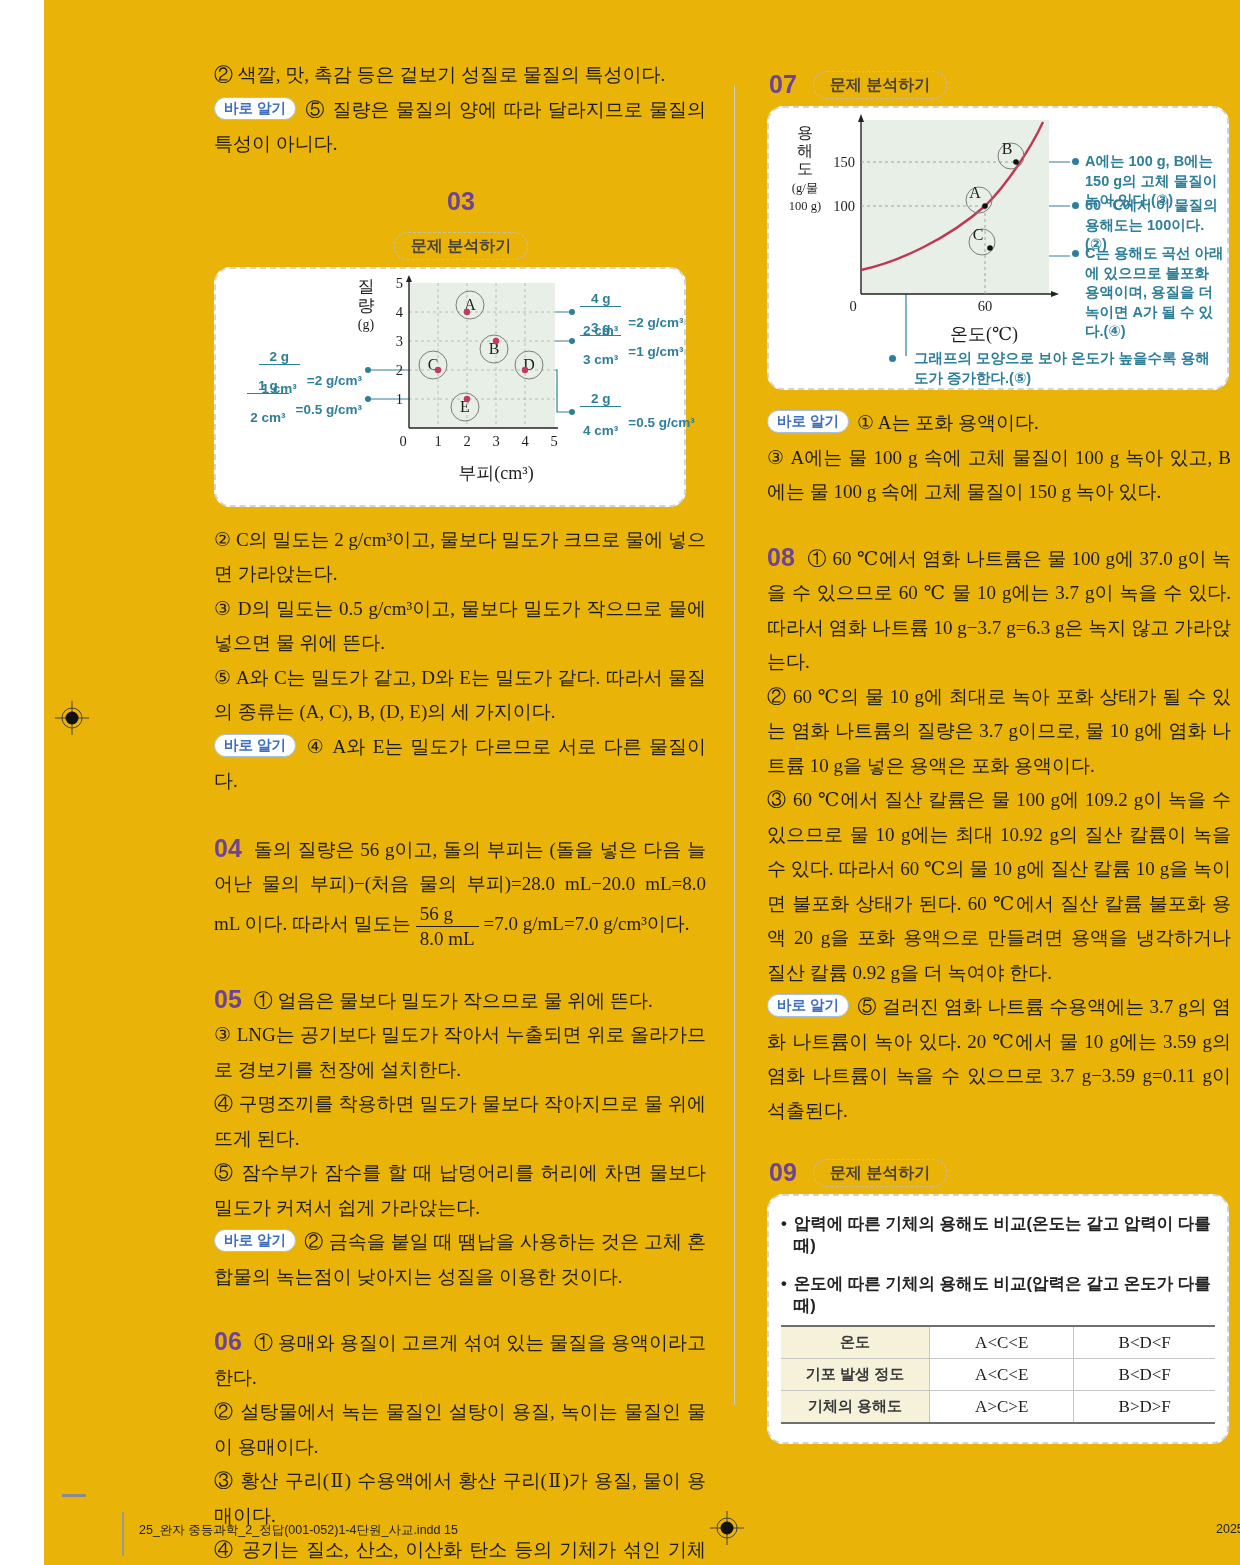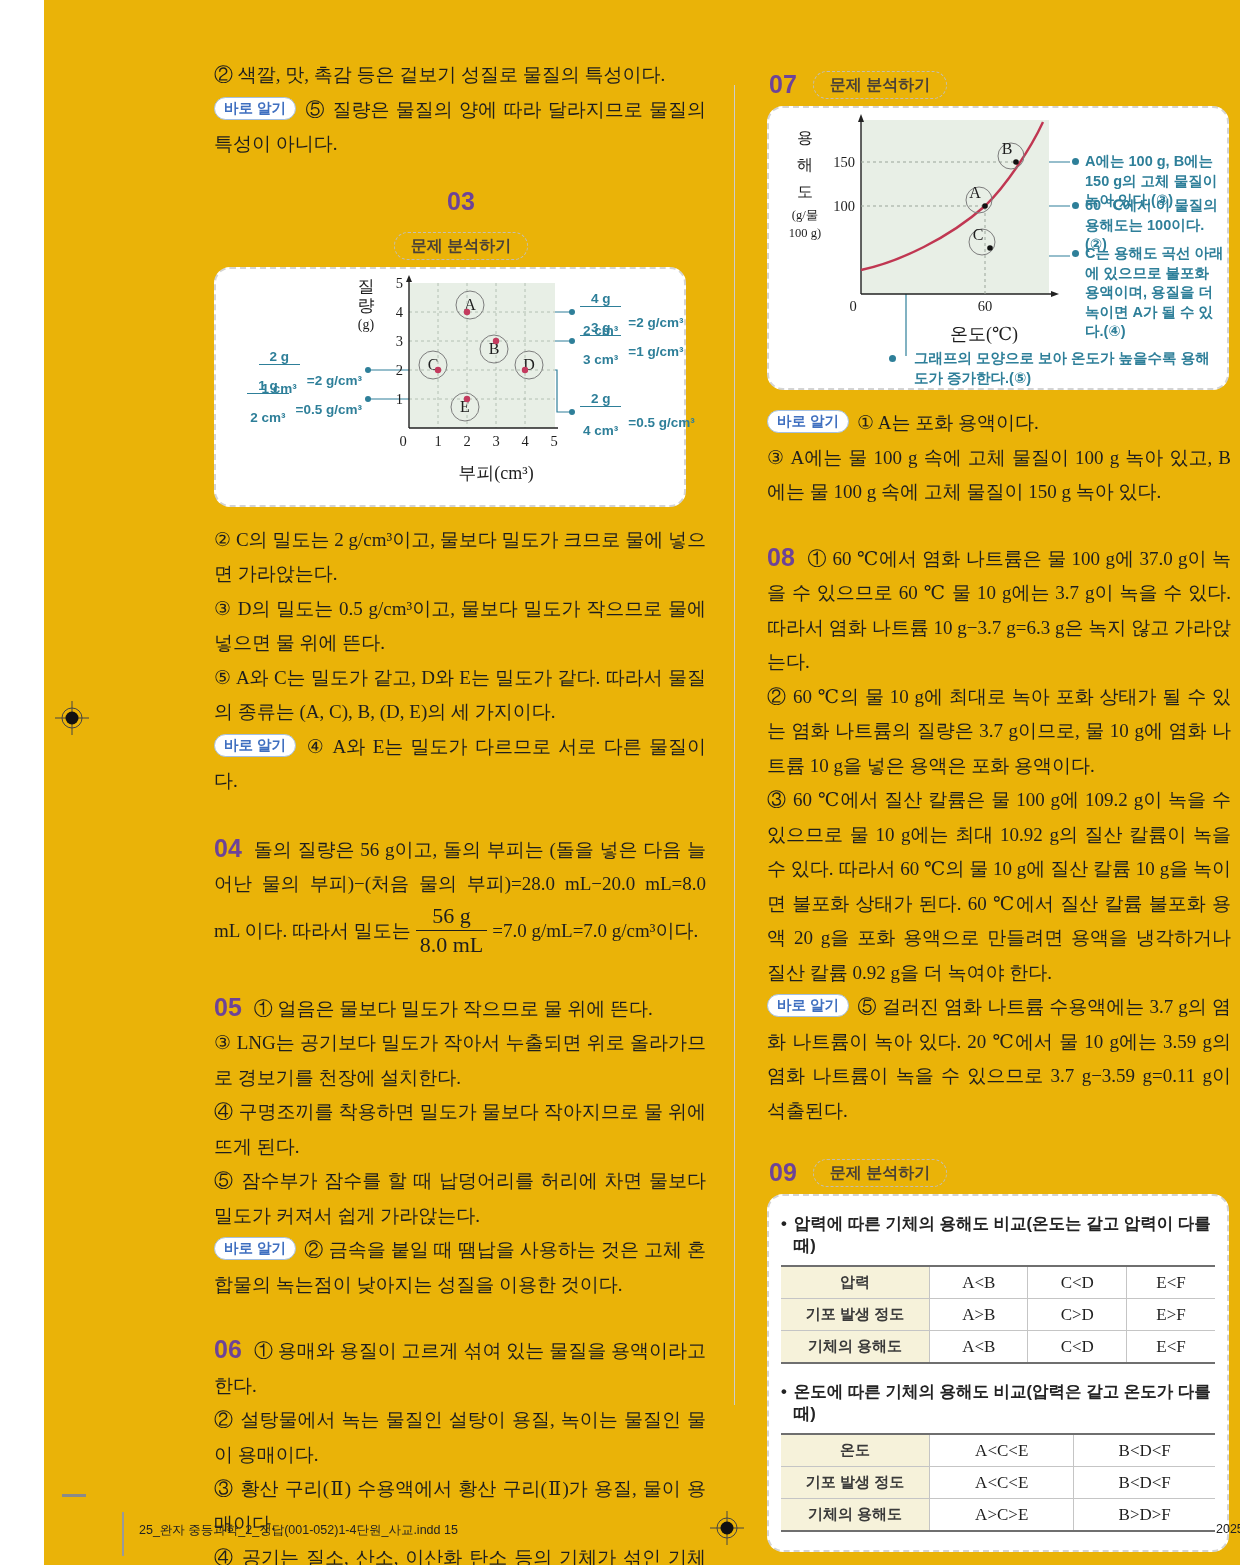--- a/index.html
+++ b/index.html
@@ -15,21 +15,21 @@
       border-radius:12px;padding:0 9px;font:bold 14.5px/21px "Liberation Sans","DejaVu Sans",sans-serif;
       vertical-align:3px;margin-right:8px;white-space:nowrap;}
   .pnum{font-family:"Liberation Sans","DejaVu Sans",sans-serif;font-weight:bold;color:#6d4398;font-size:25px;}
   .pnum.inline{margin-right:12px;vertical-align:-1px;}
   .phead{display:flex;align-items:center;gap:16px;margin:0 0 0 2px;}
   .analyze-badge{display:inline-block;border:1.6px dashed #c2beb6;border-radius:14px;padding:2px 16px;
       color:#4c4237;font:bold 16px/22px "Liberation Sans","DejaVu Sans",sans-serif;}
   .figbox{border:2px dashed #d4d4d4;border-radius:16px;box-sizing:border-box;position:relative;background:#fff;}
 
   
-  .bfrac{display:inline-block;vertical-align:-16px;text-align:center;font-size:22px;line-height:1.3;margin:0 5px;}
+  .bfrac{display:inline-block;vertical-align:-16px;font-size:19px;line-height:1.3;margin:0 5px;}
   .bfrac .top{display:block;border-bottom:1.6px solid #1e1e1e;padding:0 4px;}
   .bfrac .bot{display:block;padding:0 4px;}
 
   
   .ann{position:absolute;display:flex;align-items:center;gap:7px;color:#2e7f99;
        font:bold 13.5px/15px "Liberation Sans","DejaVu Sans",sans-serif;white-space:nowrap;}
   .afrac{display:inline-block;text-align:center;}
   .afrac .top{display:block;border-bottom:1.3px solid #2e7f99;padding:0 3px;}
   .afrac .bot{display:block;padding:16px 3px;}
 
@@ -45,21 +45,21 @@
   svg text{font-family:"Liberation Serif","DejaVu Serif",serif;fill:#1e1e1e;}
   text.ptick{font-size:14.5px;}
   text.pletter{font-size:16px;}
   .lead{stroke:#2e7f99;stroke-width:1.2;fill:none;}
   .leaddot{fill:#2e7f99;}
 
   .vwrap{position:absolute;text-align:center;}
   .vchars{word-break:break-all;}
   .v3 .vchars{width:19px;font-size:17px;line-height:19px;margin:0 auto;}
   .v3 .vunit{font-size:14px;margin-top:2px;}
-  .v7 .vchars{width:18px;font-size:16px;line-height:27px;margin:0 auto;}
+  .v7 .vchars{width:18px;font-size:16px;line-height:18px;margin:0 auto;}
   .v7 .vunit{font-size:12.5px;line-height:15px;margin-top:3px;white-space:nowrap;}
 
   .xlab{position:absolute;font-size:18px;text-align:center;}
 
   .note{position:absolute;color:#2e7f99;font:600 14.5px/19.5px "Liberation Sans","DejaVu Sans",sans-serif;
         display:flex;gap:6px;align-items:flex-start;}
   .dot{flex:0 0 auto;width:7px;height:7px;border-radius:50%;background:#2e7f99;margin-top:6px;}
 
   .btitle{font:600 16.5px/22px "Liberation Sans","DejaVu Sans",sans-serif;color:#222;
           display:flex;gap:7px;align-items:baseline;}
@@ -307,42 +307,20 @@
     <div class="phead" style="margin-top:30px;">
       <span class="pnum">09</span>
       <span class="analyze-badge">문제 분석하기</span>
     </div>
 
     <div class="figbox" style="margin-top:7px;width:462px;padding:16px 12px 18px 12px;">
       <div class="btitle">
         <span>•</span>
         <span>압력에 따른 기체의 용해도 비교(온도는 같고 압력이 다를 때)</span>
       </div>
-      <table class="ftable">
-        <tbody>
-            <tr>
-          <td class="lbl" style="width:140px;">압력</td>
-          <td>A&lt;B</td>
-          <td>C&lt;D</td>
-          <td>E&lt;F</td>
-        </tr>
-        <tr>
-          <td class="lbl">기포 발생 정도</td>
-          <td>A&gt;B</td>
-          <td>C&gt;D</td>
-          <td>E&gt;F</td>
-        </tr>
-        <tr>
-          <td class="lbl">기체의 용해도</td>
-          <td>A&lt;B</td>
-          <td>C&lt;D</td>
-          <td>E&lt;F</td>
-        </tr>
-      </tbody>
-        </table>
 
       <div class="btitle" style="margin-top:16px;">
         <span>•</span>
         <span>온도에 따른 기체의 용해도 비교(압력은 같고 온도가 다를 때)</span>
       </div>
       <table class="ftable">
         <tbody>
             <tr>
           <td class="lbl" style="width:140px;">온도</td>
           <td>A&lt;C&lt;E</td>

